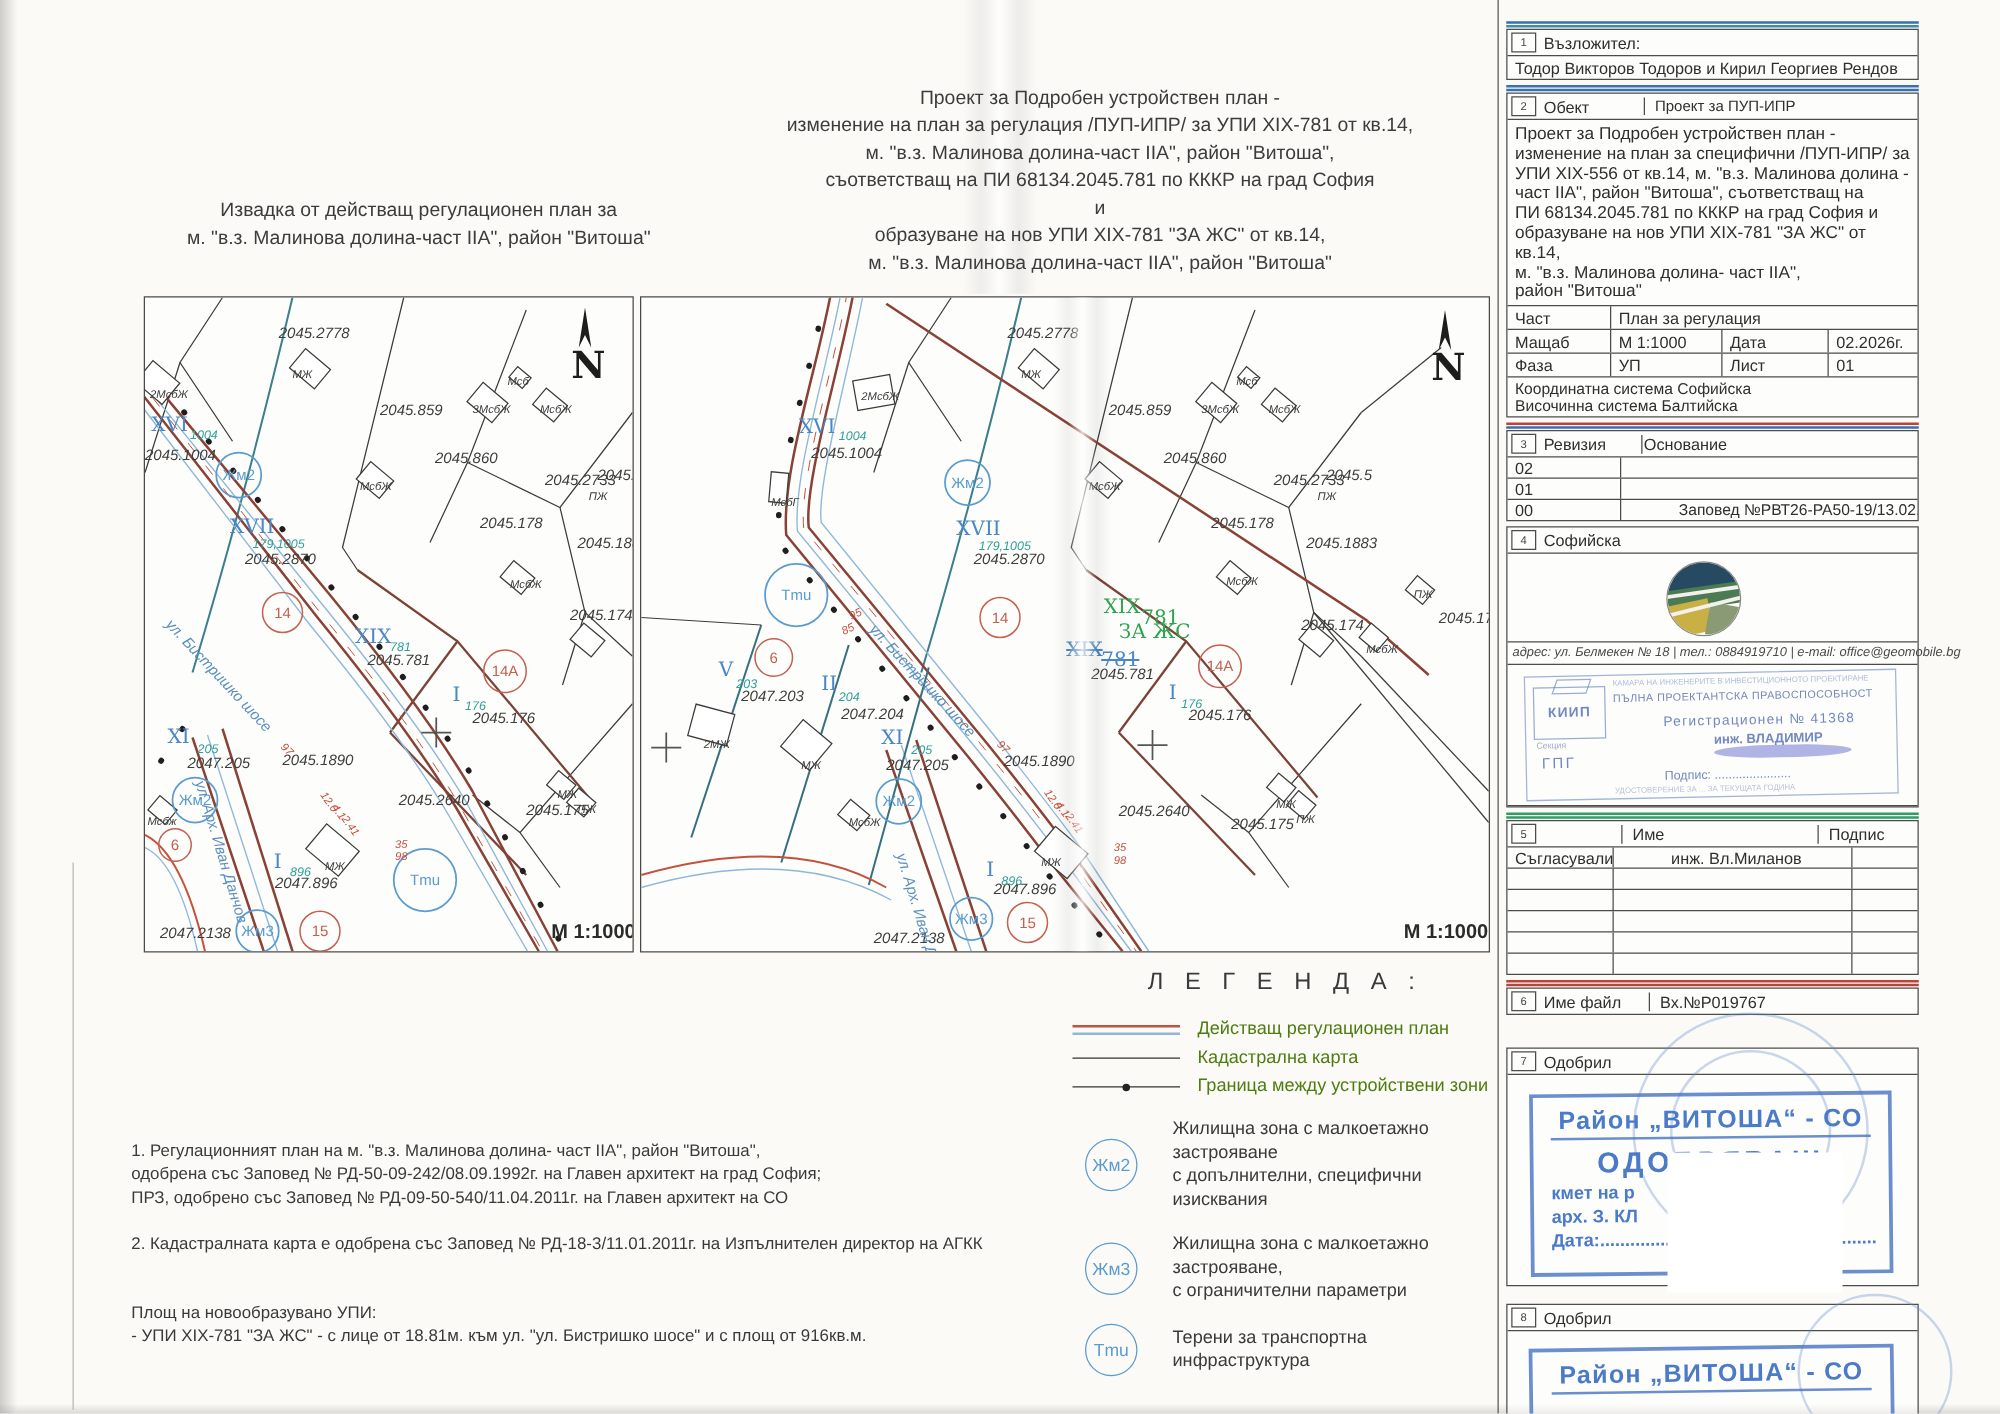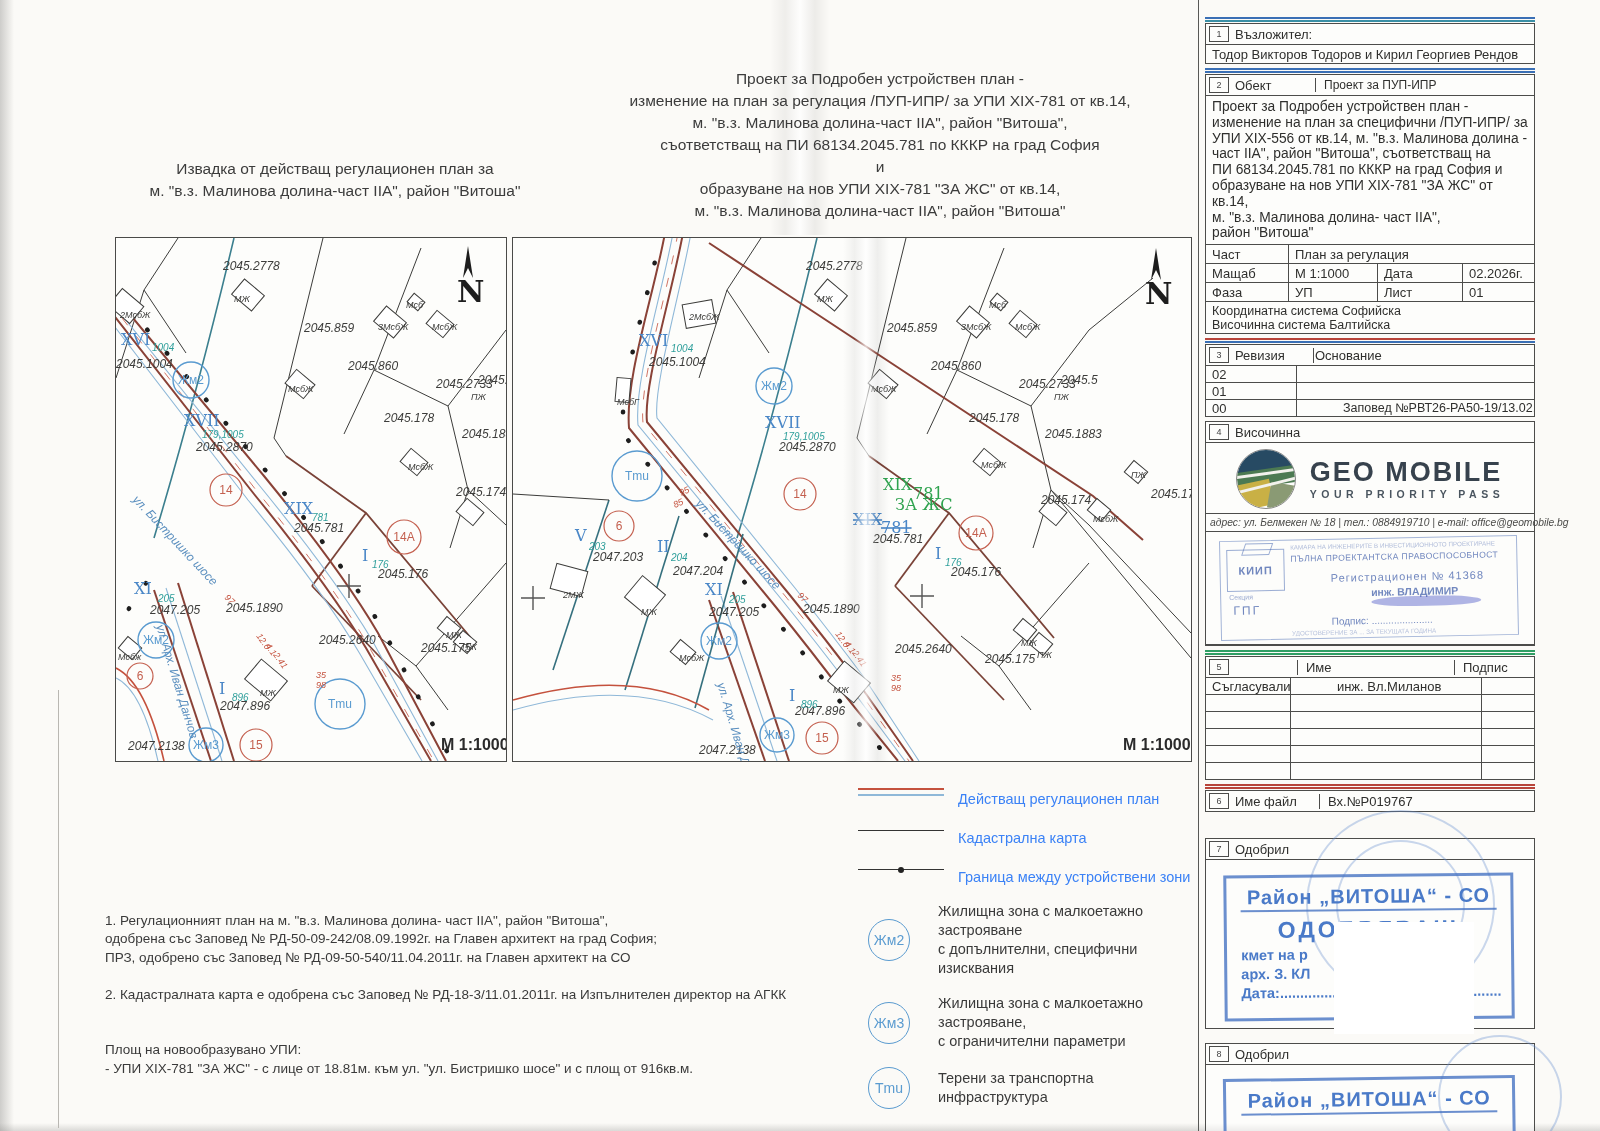--- a/index.html
+++ b/index.html
@@ -54,21 +54,21 @@
   .zt-n{fill:#c4604f;font-size:12px;}
   .northp{fill:#1d1d1d;}
   .northt{fill:#1d1d1d;font-weight:bold;font-size:30px;font-family:"DejaVu Serif",serif;}
 
   
   .legend{position:absolute;left:858px;top:775px;width:340px;}
   .legend-title{text-align:center;font-size:19px;letter-spacing:6px;color:#3a3a3a;margin-bottom:18px;}
   .lg-row{display:flex;align-items:center;margin-bottom:6px;}
   .lg-sw{width:86px;margin-right:14px;flex:none;position:relative;height:14px;}
   .lg-line{position:absolute;left:0;width:86px;height:0;}
-  .lg-label{font-size:14.5px;color:#3b82f6;line-height:17px;margin-top:16px;}
+  .lg-label{font-size:14.5px;color:#4d7c0f;line-height:17px;}
   .lg-zrow{display:flex;align-items:center;margin-top:16px;}
   .lg-zc{width:40px;height:40px;border:1.6px solid #5a9bd0;border-radius:50%;color:#5a9bd0;
      display:flex;align-items:center;justify-content:center;font-size:14px;flex:none;margin:0 28px 0 10px;}
   .lg-ztext{font-size:14.5px;color:#3a3a3a;line-height:19px;white-space:pre-line;}
 
   
   .notes{position:absolute;left:105px;top:893px;width:780px;font-size:13.5px;line-height:18.5px;color:#3a3a3a;}
 
   
   .vline{position:absolute;left:1197px;top:0;height:1131px;border-left:1.4px solid #58585600;}
@@ -408,20 +408,21 @@
           <text class="ml-bl" transform="translate(128,377) rotate(0)">МЖ</text>
           <text class="ml-bl" transform="translate(166,423) rotate(0)">МсбЖ</text>
           <path d="M643,10 L648,42 L643,32 L638,42 Z" class="northp"></path>
           <text x="632" y="66" class="northt">N</text>
         </g>
     </svg>
     <div class="fold fold-map"></div>
   </div>
 
   <div class="legend">
+    <div class="legend-title">Л Е Г Е Н Д А :</div>
     <div id="legend-lines">
         <div class="lg-row">
           <div class="lg-sw">
             <div class="lg-line" style="top:3px;border-top:2px solid #c4513d"></div>
             <div class="lg-line" style="top:9px;border-top:2px solid #8fb8d8"></div>
           </div>
           <span class="lg-label">Действащ регулационен план</span>
         </div>
         <div class="lg-row">
           <div class="lg-sw">
@@ -551,34 +552,30 @@
           <div class="tblrow">
             <div class="tcell" style="width:78px">00</div>
             <div class="tcell" style="flex:1;font-size:12.5px">Заповед №РВТ26-РА50-19/13.02.2026г.</div>
           </div>
         </div>
     </div>
 
     <div class="sec">
       <div class="hdr">
           <div class="numbox">4</div>
-        <span class="hlabel">Височинна</span>
+        <span class="hlabel">Софийска</span>
         </div>
       <div class="logo-row">
         <div class="logo-circle">
           <div class="s1"></div>
             <div class="s2"></div>
             <div class="s3"></div>
             <div class="s4"></div>
             <div class="w1"></div>
             <div class="w2"></div>
-        </div>
-        <div>
-          <div class="logo-name">GEO MOBILE</div>
-          <div class="logo-tag">YOUR PRIORITY PASS</div>
         </div>
       </div>
       <div class="addr">адрес: ул. Белмекен № 18 | тел.: 0884919710 | e-mail: office@geomobile.bg</div>
       <div class="kiip">
         <div class="kstamp">
           <div class="kbadge">
               <div class="kdia"></div>
               <span>КИИП</span>
             </div>
           <div class="ktop">КАМАРА НА ИНЖЕНЕРИТЕ В ИНВЕСТИЦИОННОТО ПРОЕКТИРАНЕ</div>

